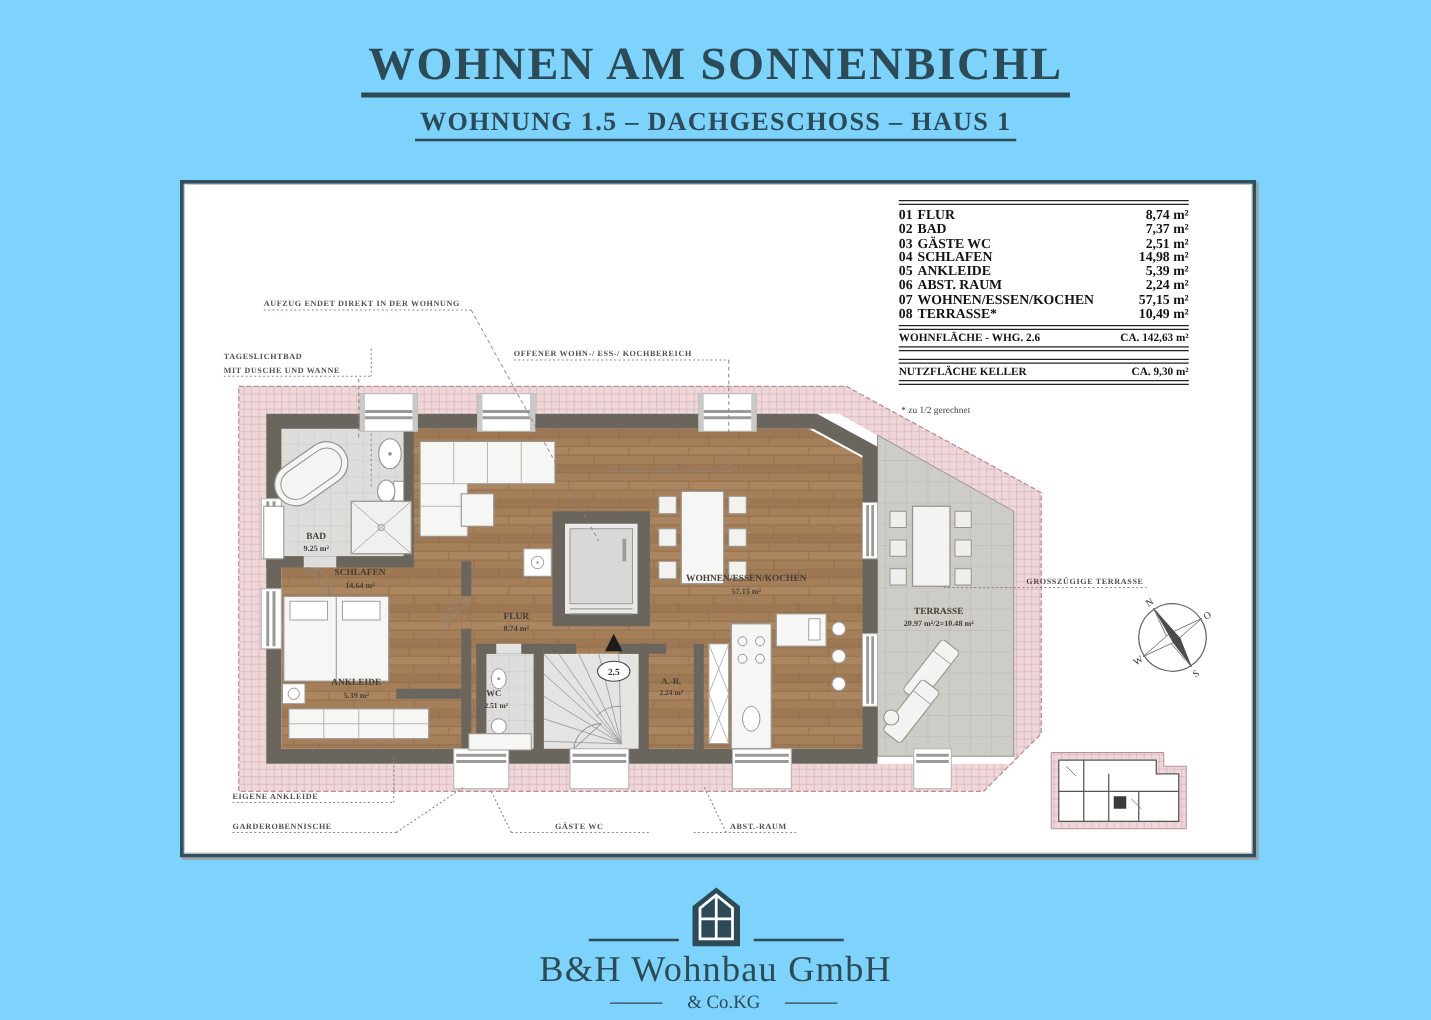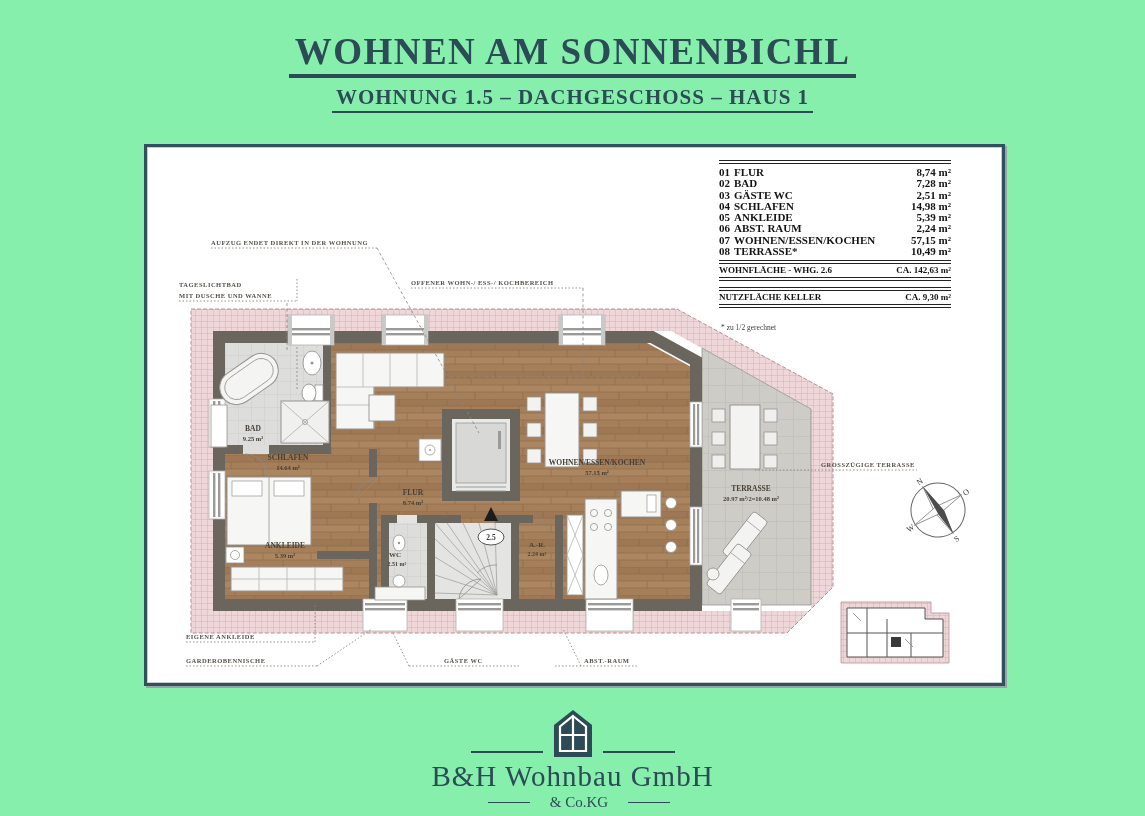--- a/index.html
+++ b/index.html
@@ -1,17 +1,17 @@
 <!DOCTYPE html>
 <html><head>
 <meta charset="utf-8">
 <style>
   html,body{margin:0;padding:0;background:#fff;width:1145px;height:816px;overflow:hidden;
     font-family:"Liberation Serif",serif;-webkit-font-smoothing:antialiased;}
-  .page{position:relative;width:1145px;height:816px;background:#86efac;}
+  .page{position:relative;width:1145px;height:816px;background:#7dd3fc;}
   
   .header{position:absolute;top:30px;left:0;width:100%;text-align:center;color:#2d4a57;}
   .title{display:inline-block;font-size:37px;font-weight:bold;letter-spacing:1.5px;
     border-bottom:4px solid #2d4a57;padding:0 6px 1px 6px;}
   .subtitle{display:inline-block;margin-top:7px;font-size:21px;font-weight:bold;letter-spacing:1px;
     border-bottom:2px solid #2d4a57;padding:0 4px 1px 4px;}
   
   .panel{position:absolute;left:144px;top:144px;width:855px;height:536px;background:#fff;
     border:3px solid #31505d;box-shadow:inset 0 0 0 1px #c7ccce, 2px 2px 0 0 #9aa4a8;}
   .plansvg{position:absolute;left:0;top:0;}
@@ -353,21 +353,21 @@
 
     <div class="roomtable">
       <div class="dbl"></div>
         <div class="gap3"></div>
       <div class="rrow">
           <span><span class="rnum">01</span><span>FLUR</span></span>
           <span class="rarea">8,74 m²</span>
         </div>
       <div class="rrow">
           <span><span class="rnum">02</span><span>BAD</span></span>
-          <span class="rarea">7,28 m²</span>
+          <span class="rarea">7,37 m²</span>
         </div>
       <div class="rrow">
           <span><span class="rnum">03</span><span>GÄSTE WC</span></span>
           <span class="rarea">2,51 m²</span>
         </div>
       <div class="rrow">
           <span><span class="rnum">04</span><span>SCHLAFEN</span></span>
           <span class="rarea">14,98 m²</span>
         </div>
       <div class="rrow">

